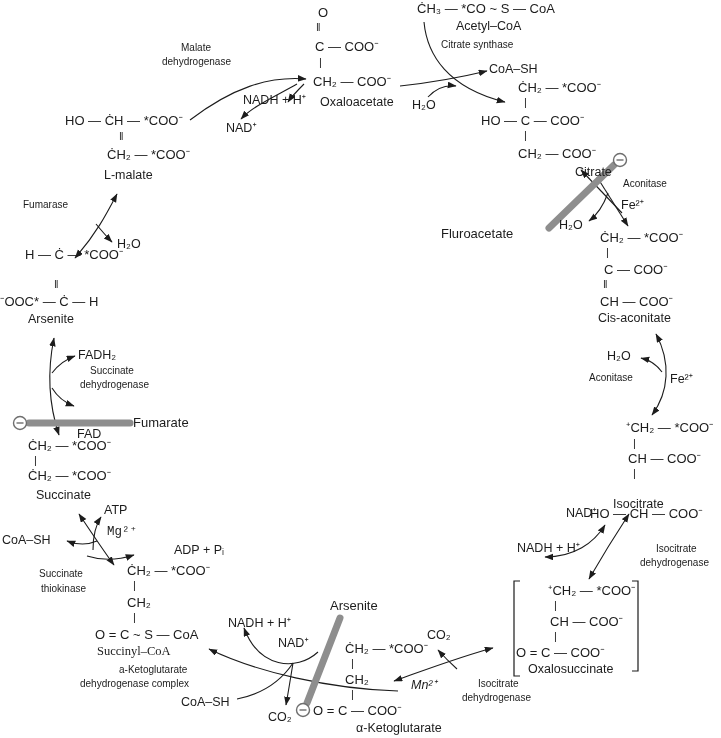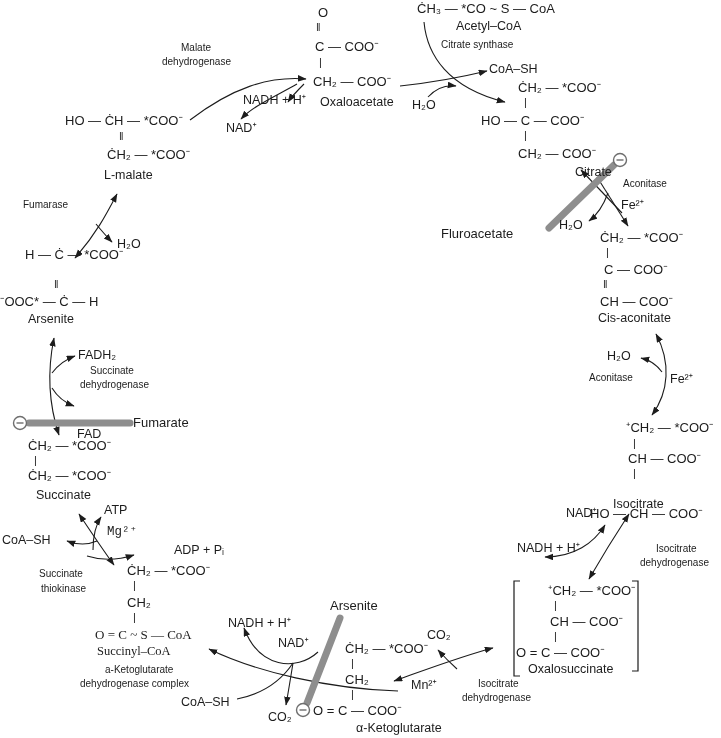--- a/index.html
+++ b/index.html
@@ -128,44 +128,44 @@
   <div class="t enz" style="left:640px;top:558px;">dehydrogenase</div>
 
   <div class="t f" style="left:548px;top:584px;">⁺CH₂ — *COO⁻</div>
   <div class="t b" style="left:554px;top:600px;">|</div>
   <div class="t f" style="left:550px;top:615px;">CH — COO⁻</div>
   <div class="t b" style="left:554px;top:631px;">|</div>
   <div class="t f" style="left:516px;top:646px;">O = C — COO⁻</div>
   <div class="t lab" style="left:528px;top:663px;">Oxalosuccinate</div>
 
   <div class="t cof" style="left:427px;top:629px;">CO₂</div>
-  <div class="t cof" style="left:411px;top:679px;">Mn²⁺</div>
+  <div class="t cof" style="left:411px;top:679px;font-style:italic;">Mn²⁺</div>
   <div class="t enz" style="left:478px;top:679px;">Isocitrate</div>
   <div class="t enz" style="left:462px;top:693px;">dehydrogenase</div>
 
   <div class="t f" style="left:345px;top:642px;">ĊH₂ — *COO⁻</div>
   <div class="t b" style="left:351px;top:658px;">|</div>
   <div class="t f" style="left:345px;top:673px;">CH₂</div>
   <div class="t b" style="left:351px;top:689px;">|</div>
   <div class="t f" style="left:313px;top:704px;">O = C — COO⁻</div>
   <div class="t lab" style="left:356px;top:722px;">α-Ketoglutarate</div>
 
   <div class="t inh" style="left:330px;top:599px;">Arsenite</div>
   <div class="t cof" style="left:228px;top:617px;">NADH + H⁺</div>
   <div class="t cof" style="left:278px;top:637px;">NAD⁺</div>
   <div class="t cof" style="left:181px;top:696px;">CoA–SH</div>
   <div class="t cof" style="left:268px;top:711px;">CO₂</div>
 
   <div class="t f" style="left:127px;top:564px;">ĊH₂ — *COO⁻</div>
   <div class="t b" style="left:133px;top:580px;">|</div>
   <div class="t f" style="left:127px;top:596px;">CH₂</div>
   <div class="t b" style="left:133px;top:612px;">|</div>
-  <div class="t f" style="left:95px;top:628px;font-family:Liberation Serif, serif;">O = C ~ S — CoA</div>
+  <div class="t f" style="left:95px;top:628px;">O = C ~ S — CoA</div>
   <div class="t lab" style="left:97px;top:645px;font-family:Liberation Serif, serif;">Succinyl–CoA</div>
-  <div class="t enz" style="left:105px;top:665px;">a-Ketoglutarate</div>
+  <div class="t enz" style="left:119px;top:665px;">a-Ketoglutarate</div>
   <div class="t enz" style="left:80px;top:679px;">dehydrogenase complex</div>
 
   <div class="t enz" style="left:39px;top:569px;">Succinate</div>
   <div class="t enz" style="left:41px;top:584px;">thiokinase</div>
   <div class="t cof" style="left:2px;top:534px;">CoA–SH</div>
   <div class="t cof" style="left:104px;top:504px;">ATP</div>
   <div class="t cof" style="left:107px;top:526px;font-family:Liberation Mono, monospace;">Mg²⁺</div>
   <div class="t cof" style="left:139px;top:544px;margin-left:35px;">ADP + Pᵢ</div>
 
   <div class="t f" style="left:28px;top:439px;">ĊH₂ — *COO⁻</div>

